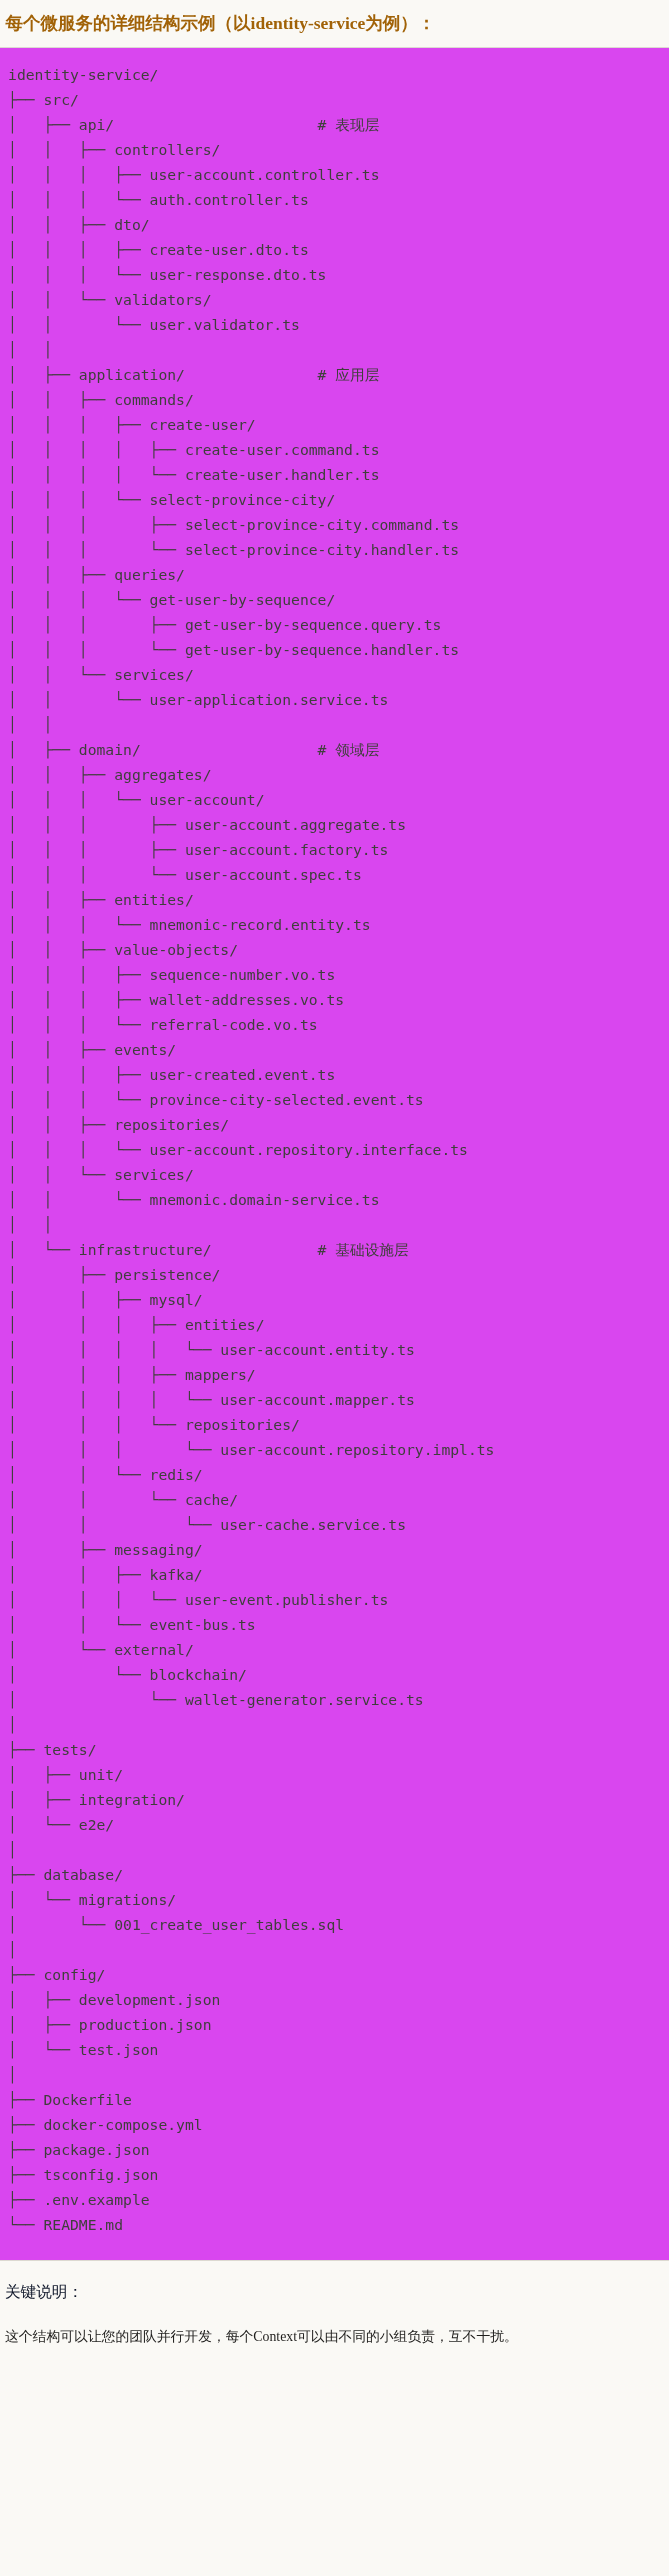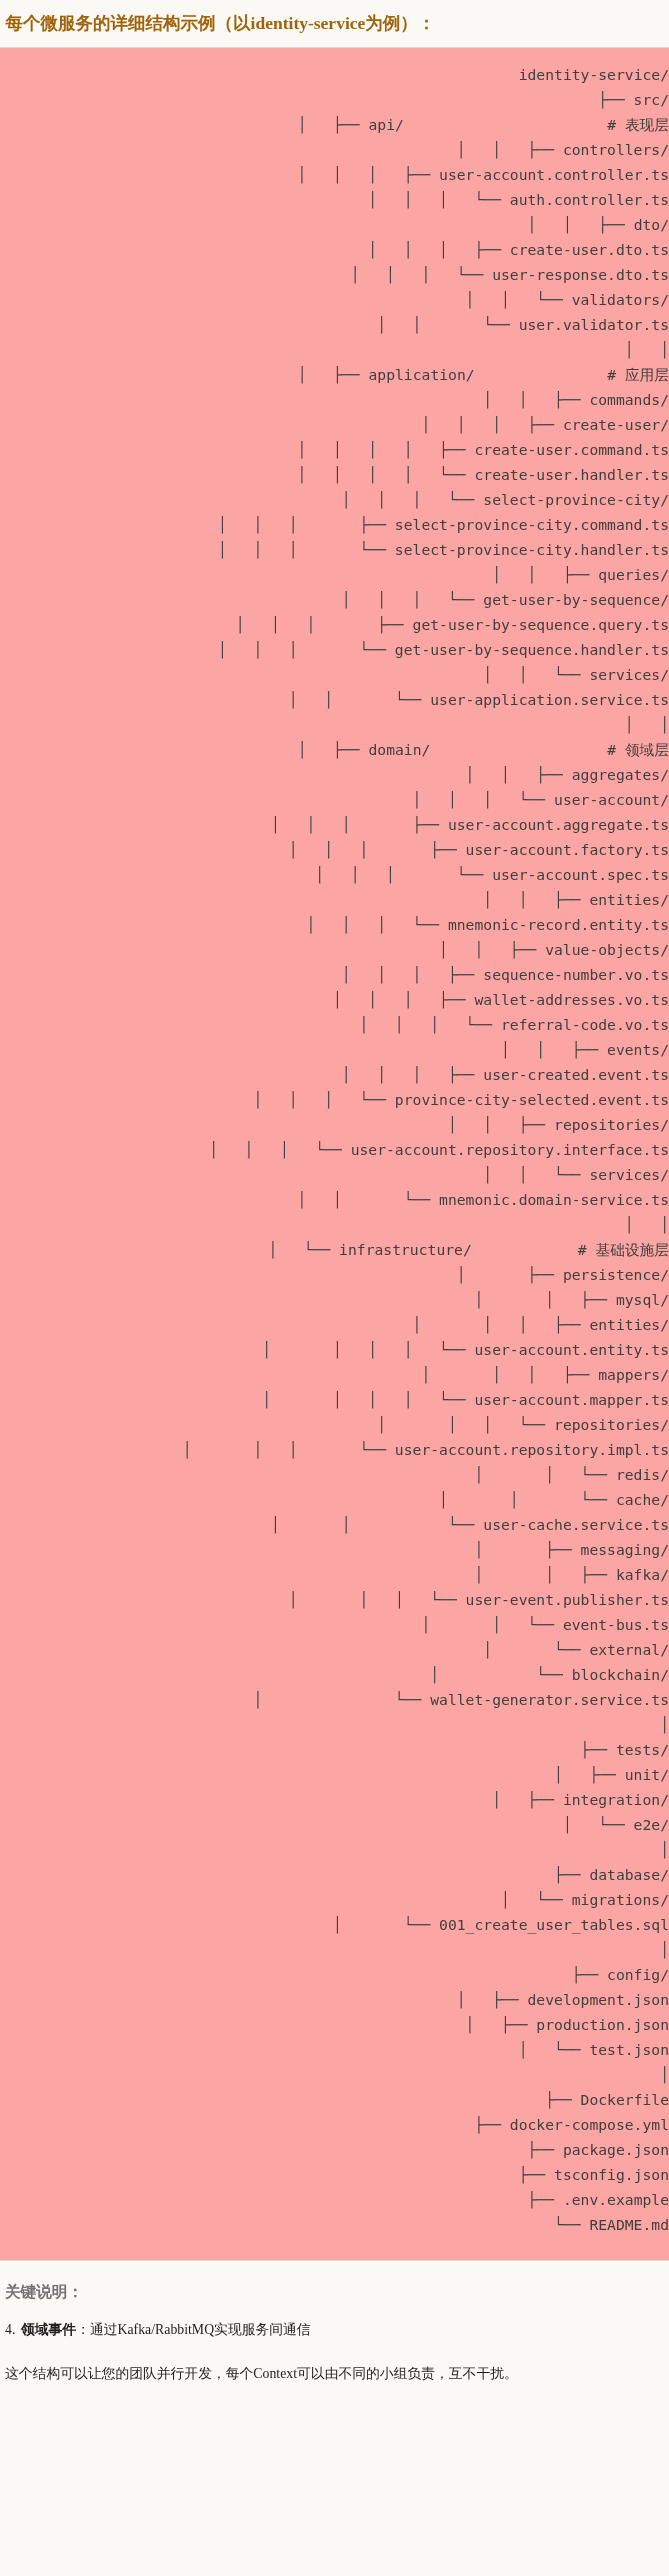--- a/index.html
+++ b/index.html
@@ -13,44 +13,43 @@
 
   .doc-title {
     font-size: 17.5px;
     font-weight: 700;
     line-height: 22.5px;
     padding: 12px 7.5px 12.5px 5.6px;
     color: #a16207;
   }
 
   .code-block {
-    background: #fca5a5;
+    background: #d946ef;
     border-top: 0.6px solid #DCD9D1;
     border-bottom: 0.6px solid #DCD9D1;
     padding: 13.8px 0 23px 8.1px;
     overflow: hidden;
-    text-align: right;
   }
   .code-block pre {
     margin: 0;
     font-family: "DejaVu Sans Mono", monospace;
     font-size: 14.7px;
     line-height: 25px;
     color: #3F3F3B;
     white-space: pre;
   }
 
   .notes {
     padding: 21px 7.5px 11.3px 5px;
   }
   .notes-heading {
     font-size: 15.6px;
-    font-weight: 700;
+    font-weight: 400;
     margin: 0 0 17.5px 0;
-    color: #737373;
+    color: #0f172a;
   }
   .note-item {
     font-size: 13.8px;
     line-height: 19px;
     margin: 0 0 20.6px 0;
   }
   .note-num { margin-right: 5.6px; }
   .note-term { font-weight: 700; }
   .note-footer {
     font-size: 13.8px;
@@ -149,17 +148,16 @@
 ├── docker-compose.yml
 ├── package.json
 ├── tsconfig.json
 ├── .env.example
 └── README.md</pre>
 </div>
 
 <div class="notes">
   <div class="notes-heading">关键说明：</div>
   <div id="notes-list">
-      <div class="note-item"><span class="note-num">4.</span><span class="note-term">领域事件</span><span>：</span><span>通过Kafka/RabbitMQ实现服务间通信</span></div>
     </div>
   <div class="note-footer">这个结构可以让您的团队并行开发，每个Context可以由不同的小组负责，互不干扰。</div>
 </div>
 
 
 </body></html>

